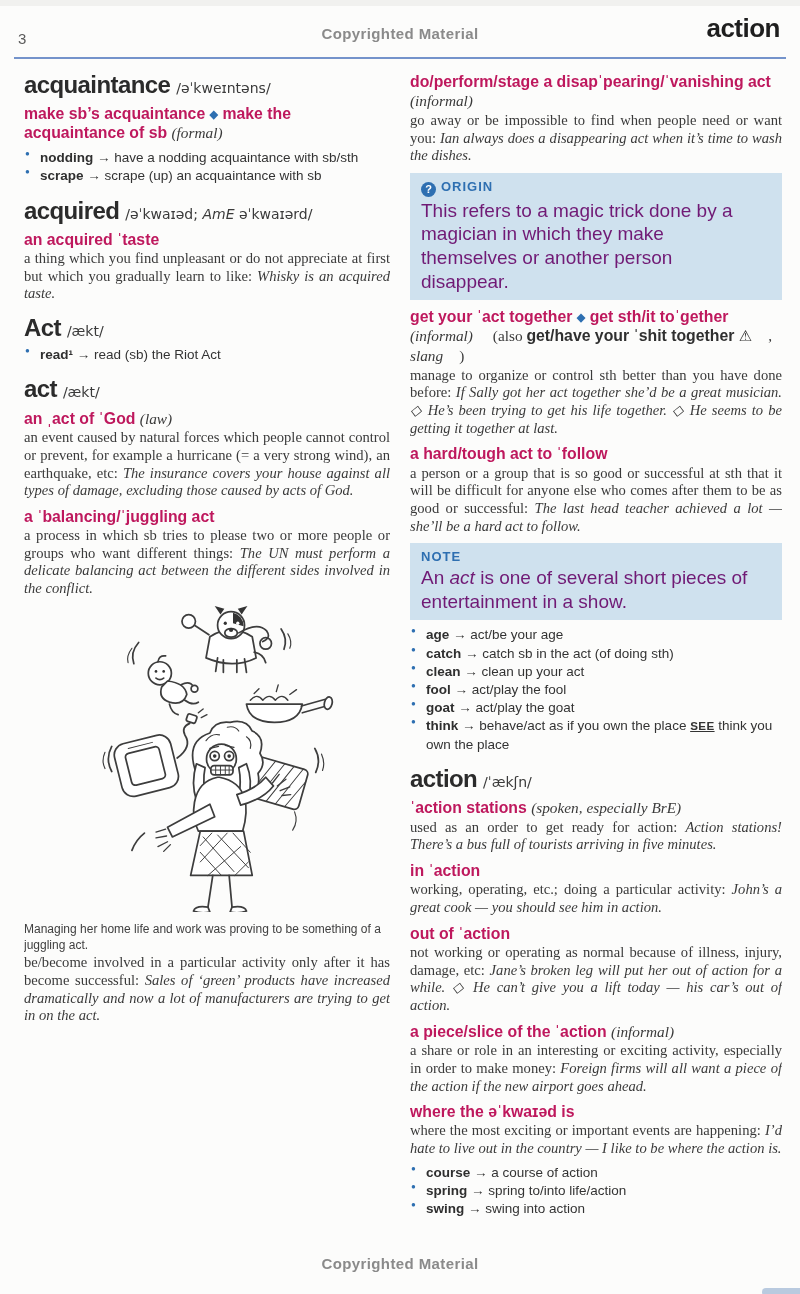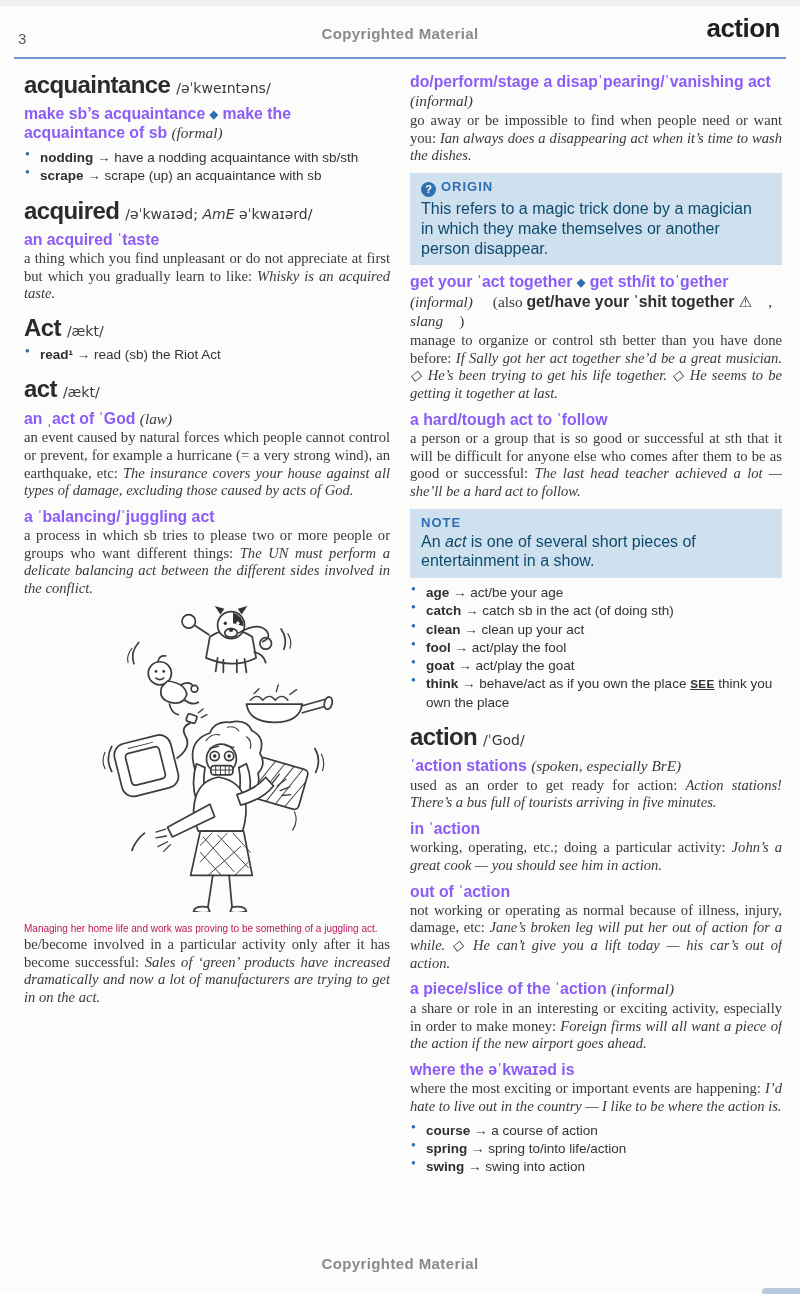--- a/index.html
+++ b/index.html
@@ -27,28 +27,28 @@
   .col > .ph:first-child{margin-top:2px;}
   .body{margin:1px 0 0;font-family:"Liberation Serif",serif;font-size:14.6px;line-height:1.21;
         text-align:justify;color:#3a3a3a;}
   .xrefs{margin:6px 0 2px;}
   .xref{position:relative;font-size:13.5px;line-height:1.35;padding-left:16px;color:#333;}
   .dot{position:absolute;left:1px;top:0;color:#2e6fb1;font-size:8px;}
   .box{background:#cfe1ee;margin:8px 0 4px;padding:6px 24px 7px 11px;}
   .box-title{color:#2e6fb1;font-weight:bold;font-size:13px;letter-spacing:1px;margin-bottom:2px;}
   .qicon{display:inline-block;width:15px;height:15px;border-radius:50%;background:#2e6fb1;color:#fff;
          font-size:11px;line-height:15px;text-align:center;margin-right:5px;vertical-align:-2px;letter-spacing:0;}
-  .box-body{font-size:16px;line-height:1.24;color:#0c4a6e;}
+  .box-body{font-size:19px;line-height:1.24;color:#701a75;}
   .illus{margin:6px 0 0;text-align:center;}
-  .caption{margin:6px 0 0;font-size:10px;line-height:1.32;color:#be185d;}
+  .caption{margin:6px 0 0;font-size:12px;line-height:1.32;color:#404040;}
 
   
   .s-r{}
   .s-i{font-style:italic;text-align:center;}
-  .s-b{color:#8b5cf6;}
+  .s-b{color:#be185d;}
   .s-dia{color:#2e6fb1;font-size:.7em;vertical-align:1.5px;}
   .s-lab{font-family:"Liberation Serif",serif;font-style:italic;font-weight:normal;color:#3a3a3a;font-size:.97em;}
   .s-rr{font-family:"Liberation Serif",serif;font-weight:normal;color:#3a3a3a;font-size:.97em;margin-left:16px;}
   .s-bd{font-weight:bold;color:#2f2f2f;}
   .s-w{font-weight:normal;color:#333;font-size:.95em;}
   .s-see{font-weight:bold;font-size:.86em;letter-spacing:.4px;text-decoration:underline;}
 
   
   .wmark-bot{position:absolute;left:0;right:0;bottom:22px;text-align:center;font-weight:bold;
              font-size:15px;color:#8a8a8a;letter-spacing:.4px;}
@@ -207,21 +207,21 @@
         <div class="box-body"><span class="s-r">An </span><span class="s-i">act</span><span class="s-r"> is one of several short pieces of entertainment in a show.</span></div>
       </div>
       <div class="xrefs">
         <div class="xref"><span class="dot">●</span><span class="s-bd">age</span><span class="s-r"> → act/be your age</span></div>
         <div class="xref"><span class="dot">●</span><span class="s-bd">catch</span><span class="s-r"> → catch sb in the act (of doing sth)</span></div>
         <div class="xref"><span class="dot">●</span><span class="s-bd">clean</span><span class="s-r"> → clean up your act</span></div>
         <div class="xref"><span class="dot">●</span><span class="s-bd">fool</span><span class="s-r"> → act/play the fool</span></div>
         <div class="xref"><span class="dot">●</span><span class="s-bd">goat</span><span class="s-r"> → act/play the goat</span></div>
         <div class="xref"><span class="dot">●</span><span class="s-bd">think</span><span class="s-r"> → behave/act as if you own the place </span><span class="s-see">SEE</span><span class="s-r"> think you own the place</span></div>
       </div>
-      <div class="hw"><span>action</span><span class="pron"><span class="s-r">/ˈGod/</span></span></div>
+      <div class="hw"><span>action</span><span class="pron"><span class="s-r">/ˈækʃn/</span></span></div>
       <div class="ph"><span class="s-b">ˈaction stations </span><span class="s-lab">(spoken, especially BrE)</span></div>
       <p class="body"><span class="s-r">used as an order to get ready for action: </span><span class="s-i">Action stations! There’s a bus full of tourists arriving in five minutes.</span></p>
       <div class="ph"><span class="s-b">in ˈaction</span></div>
       <p class="body"><span class="s-r">working, operating, etc.; doing a particular activity: </span><span class="s-i">John’s a great cook — you should see him in action.</span></p>
       <div class="ph"><span class="s-b">out of ˈaction</span></div>
       <p class="body"><span class="s-r">not working or operating as normal because of illness, injury, damage, etc: </span><span class="s-i">Jane’s broken leg will put her out of action for a while. ◇ He can’t give you a lift today — his car’s out of action.</span></p>
       <div class="ph"><span class="s-b">a piece/slice of the ˈaction </span><span class="s-lab">(informal)</span></div>
       <p class="body"><span class="s-r">a share or role in an interesting or exciting activity, especially in order to make money: </span><span class="s-i">Foreign firms will all want a piece of the action if the new airport goes ahead.</span></p>
       <div class="ph"><span class="s-b">where the əˈkwaɪəd is</span></div>
       <p class="body"><span class="s-r">where the most exciting or important events are happening: </span><span class="s-i">I’d hate to live out in the country — I like to be where the action is.</span></p>

